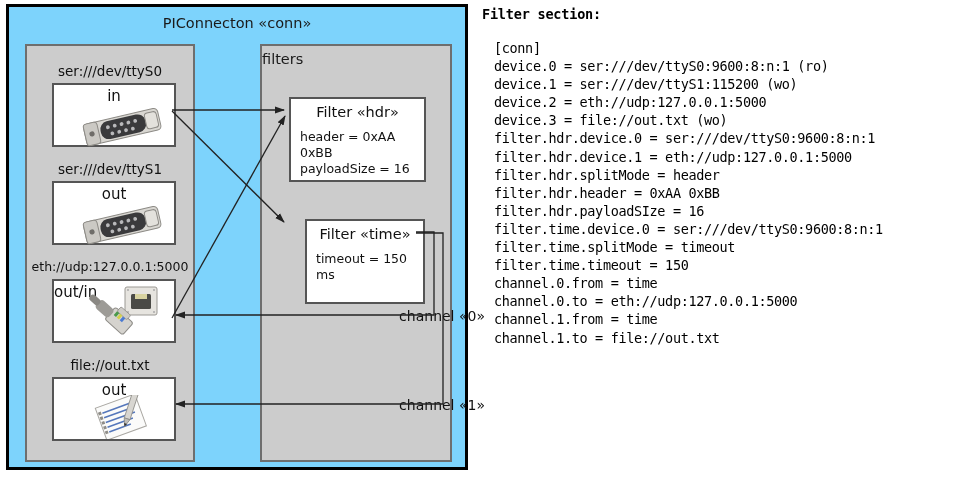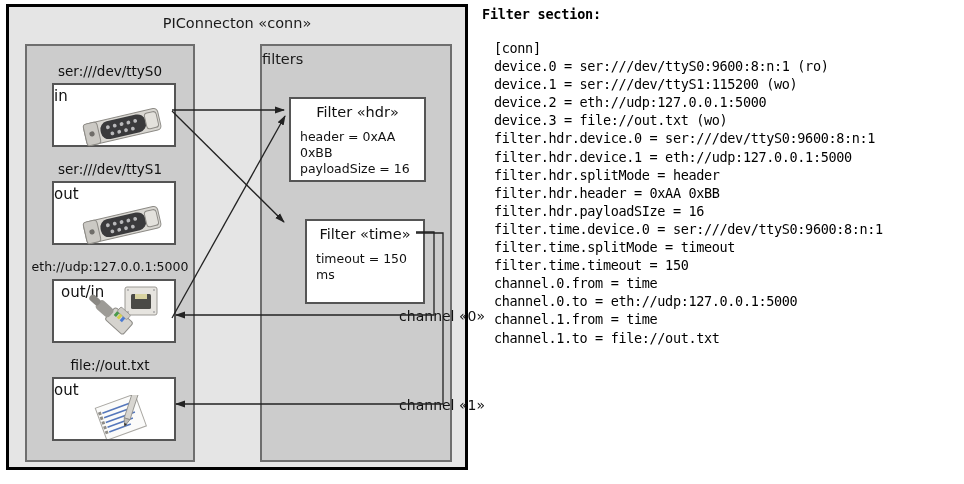--- a/index.html
+++ b/index.html
@@ -1,40 +1,40 @@
 <!DOCTYPE html>
 <html><head>
 <meta charset="utf-8">
 <style>
   html,body{margin:0;padding:0;background:#fff;}
   body{width:964px;height:484px;position:relative;overflow:hidden;
        font-family:"DejaVu Sans","Liberation Sans",sans-serif;}
 
   
   #diagram{position:absolute;left:6px;top:4px;width:462px;height:466px;
-           background:#e5e5e5;border:3px solid #000;box-sizing:border-box;}
+           background:#7dd3fc;border:3px solid #000;box-sizing:border-box;}
   #diagram-title{position:absolute;left:0;top:8px;width:100%;text-align:center;
                  font-size:14.5px;color:#1a1a1a;}
 
   .panel{position:absolute;background:#cccccc;border:2px solid #6e6e6e;
          box-sizing:border-box;}
   .panel-title{position:absolute;left:0;top:5px;width:100%;text-align:left;
                font-size:14.5px;color:#1a1a1a;}
 
   #panel-devices{left:16px;top:37px;width:170px;height:418px;}
   #panel-filters{left:251px;top:37px;width:192px;height:418px;}
 
   
   .dev-label{position:absolute;width:100%;text-align:center;font-size:13.5px;
              color:#111;left:0;}
   .dev-box{position:absolute;background:#fff;border:2px solid #555;
            box-sizing:border-box;}
-  .dev-dir{position:absolute;top:2px;width:100%;text-align:left;
+  .dev-dir{position:absolute;top:2px;width:100%;text-align:center;
            font-size:15px;color:#111;left:0;}
-  .dev-dir.left{text-align:center;padding-left:7px;width:auto;}
+  .dev-dir.left{text-align:center;width:auto;}
 
   
   .filter-box{position:absolute;background:#fff;border:2px solid #555;
               box-sizing:border-box;margin-top:20px;}
   .filter-title{position:absolute;left:0;top:5px;width:100%;text-align:center;
                 font-size:14.5px;color:#111;}
   .filter-props{position:absolute;left:9px;top:30px;font-size:12.5px;
                 color:#111;line-height:16px;}
 
   

